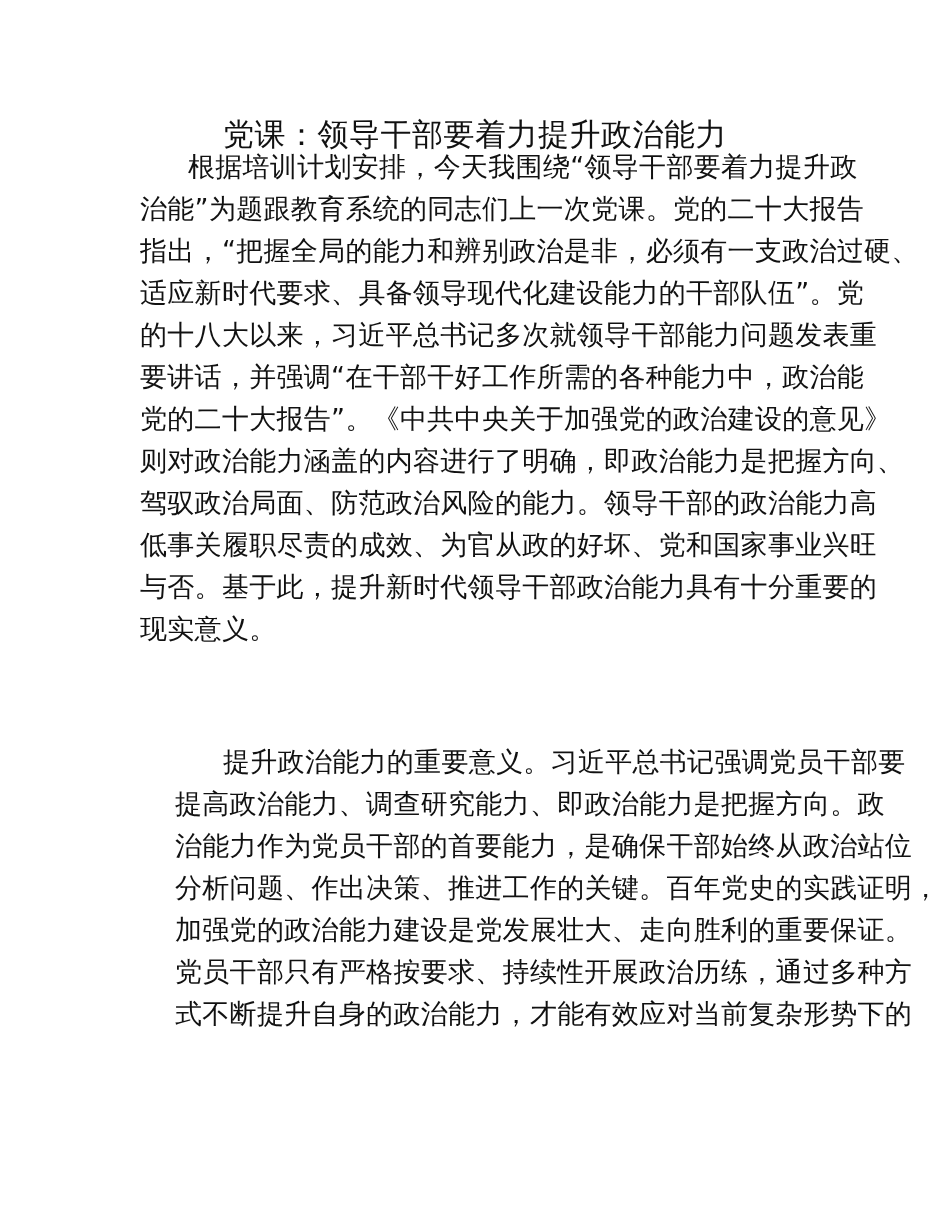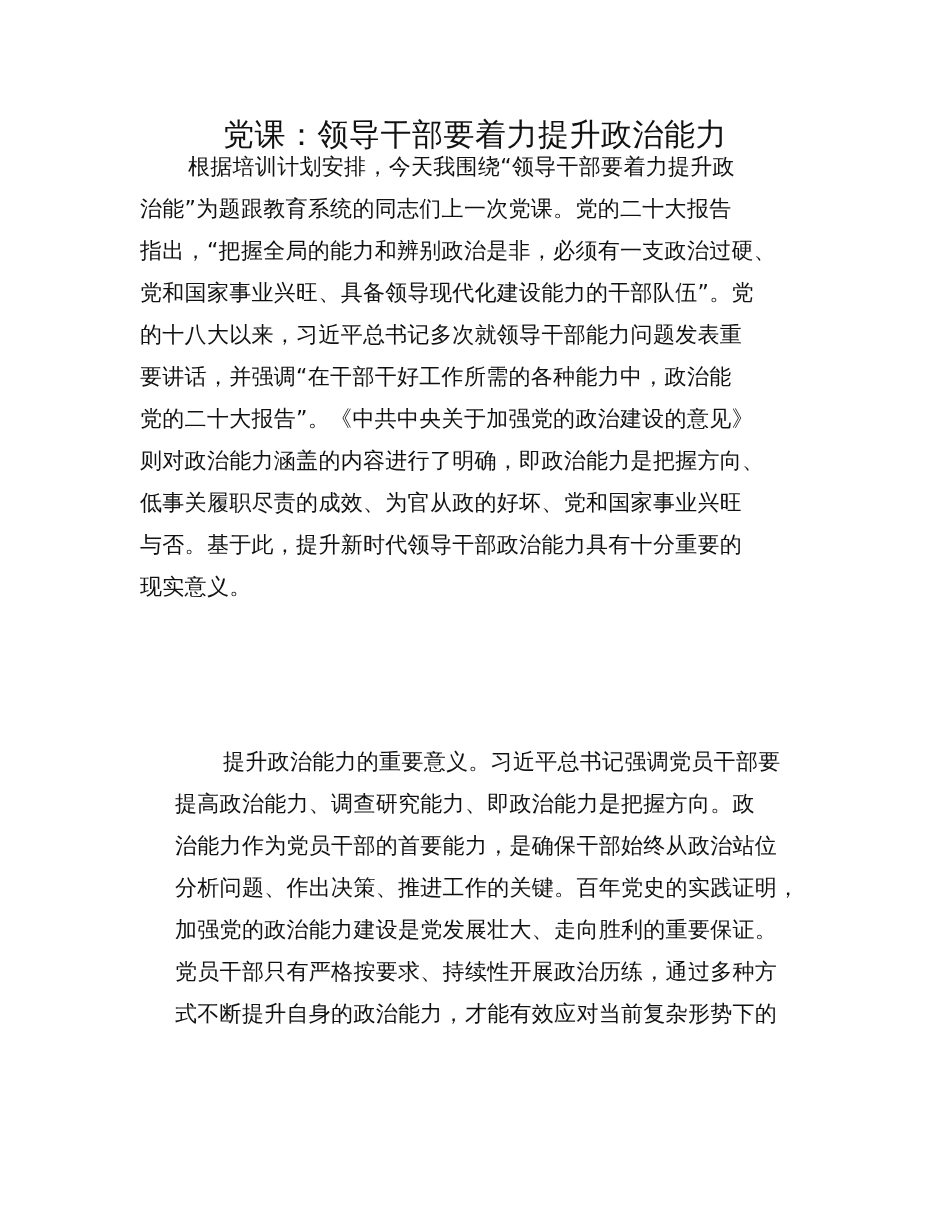--- a/index.html
+++ b/index.html
@@ -35,45 +35,46 @@
       white-space: nowrap;
     }
     .para {
       position: absolute;
       left: 140px;
       width: 700px;
     }
     .line {
       height: 42px;
       line-height: 42px;
-      font-size: 22px;
+      font-size: 27px;
       white-space: nowrap;
       letter-spacing: 0.3px;
     }
     .line.indent {
       padding-left: 48px;
     }
     #para1 { top: 146px; }
     #para2 { top: 741px; margin-left: 35px; }
   </style>
 </head>
 <body>
 
 <div class="page">
   <div class="title">党课：领导干部要着力提升政治能力</div>
 
   <div class="para" id="para1">
     <div class="line indent">根据培训计划安排，今天我围绕“领导干部要着力提升政</div>
     <div class="line">治能”为题跟教育系统的同志们上一次党课。党的二十大报告</div>
     <div class="line">指出，“把握全局的能力和辨别政治是非，必须有一支政治过硬、</div>
-    <div class="line">党和国家事业兴旺、具备领导现代化建设能力的干部队伍”。党</div>
+    <div class="line">适应新时代要求、具备领导现代化建设能力的干部队伍”。党</div>
     <div class="line">的十八大以来，习近平总书记多次就领导干部能力问题发表重</div>
     <div class="line">要讲话，并强调“在干部干好工作所需的各种能力中，政治能</div>
     <div class="line">党的二十大报告”。《中共中央关于加强党的政治建设的意见》</div>
     <div class="line">则对政治能力涵盖的内容进行了明确，即政治能力是把握方向、</div>
+    <div class="line">驾驭政治局面、防范政治风险的能力。领导干部的政治能力高</div>
     <div class="line">低事关履职尽责的成效、为官从政的好坏、党和国家事业兴旺</div>
     <div class="line">与否。基于此，提升新时代领导干部政治能力具有十分重要的</div>
     <div class="line">现实意义。</div>
   </div>
 
   <div class="para" id="para2">
     <div class="line indent">提升政治能力的重要意义。习近平总书记强调党员干部要</div>
     <div class="line">提高政治能力、调查研究能力、即政治能力是把握方向。政</div>
     <div class="line">治能力作为党员干部的首要能力，是确保干部始终从政治站位</div>
     <div class="line">分析问题、作出决策、推进工作的关键。百年党史的实践证明，</div>

